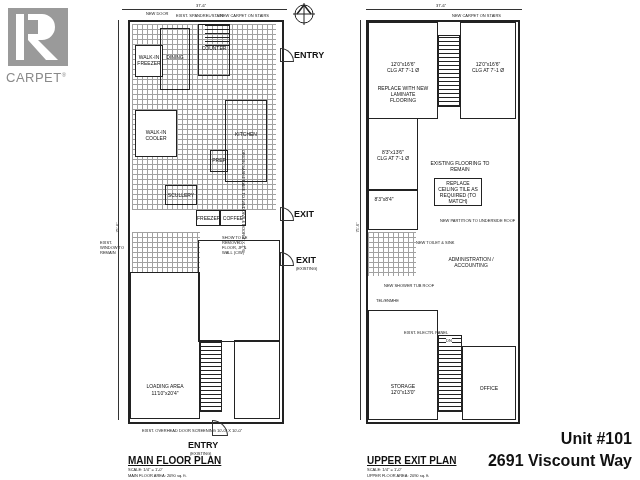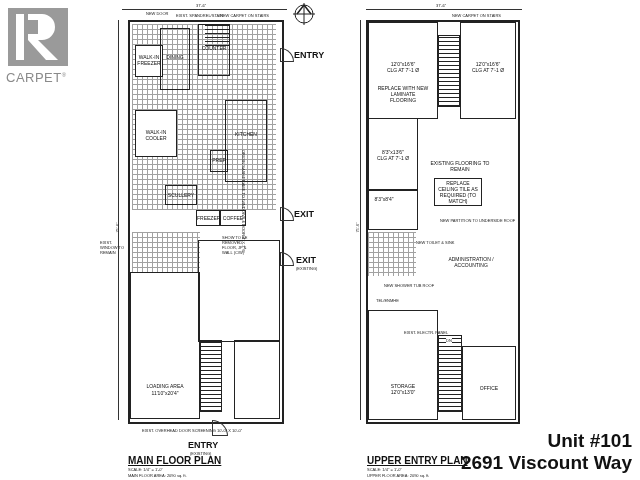--- a/index.html
+++ b/index.html
@@ -12,21 +12,21 @@
   .grid { background-image:linear-gradient(#555 1px, transparent 1px), linear-gradient(90deg,#555 1px, transparent 1px); background-size:5px 5px; }
   .hatch { background-image:repeating-linear-gradient(0deg,#444 0 1px, transparent 1px 3px); }
   .room { position:absolute; border:1.5px solid #222; background:#fff; }
   .lbl { position:absolute; font-size:5px; text-align:center; line-height:6px; color:#111; }
   .tiny { position:absolute; font-size:4px; color:#222; white-space:nowrap; }
   .door { position:absolute; border:1px solid #333; border-radius:0 100% 0 0; background:transparent; }
   .exit-lbl { position:absolute; font-size:9px; font-weight:bold; color:#111; }
   .exit-sub { position:absolute; font-size:4px; color:#222; }
   .plan-title { position:absolute; font-size:10px; font-weight:bold; text-decoration:underline; color:#111; }
   .plan-sub { position:absolute; font-size:4px; color:#222; line-height:6px; }
-  .unit { position:absolute; right:8px; font-weight:bold; color:#111; font-size:19px; }
+  .unit { position:absolute; right:8px; font-weight:bold; color:#111; font-size:16px; }
   .stairs { background-image:repeating-linear-gradient(0deg,#222 0 1px, transparent 1px 4px); }
   .dim { position:absolute; border-top:1px solid #333; }
   .dimv { position:absolute; border-left:1px solid #333; }
 </style>
 </head>
 <body>
 
 <div class="abs logo">
   <div class="logo-box">
     <svg width="60" height="58" viewBox="0 0 60 58">
@@ -168,19 +168,19 @@
   <div class="room" style="left:368px;top:310px;width:68px;height:108px;background:transparent;">
     <div class="lbl" style="left:0;top:72px;width:68px;">STORAGE</div>
     <div class="lbl" style="left:0;top:78px;width:68px;">12'0"x13'0"</div>
   </div>
   <div class="abs stairs" style="left:438px;top:335px;width:22px;height:75px;border:1px solid #222;"></div>
   <div class="tiny" style="left:446px;top:338px;background:#fff;">DN</div>
   <div class="room" style="left:462px;top:346px;width:52px;height:72px;background:transparent;">
     <div class="lbl" style="left:0;top:38px;width:52px;">OFFICE</div>
   </div>
 
-  <div class="plan-title" style="left:367px;top:455px;">UPPER ENTRY PLAN</div>
+  <div class="plan-title" style="left:367px;top:455px;">UPPER EXIT PLAN</div>
   <div class="plan-sub" style="left:367px;top:467px;">SCALE: 1/4" = 1'-0"</div>
   <div class="plan-sub" style="left:367px;top:473px;">UPPER FLOOR AREA: 2090 sq. ft.</div>
 </div>
 
 <div class="unit" style="top:430px;">Unit #101</div>
 <div class="unit" style="top:452px;">2691 Viscount Way</div>
 
 </body></html>

